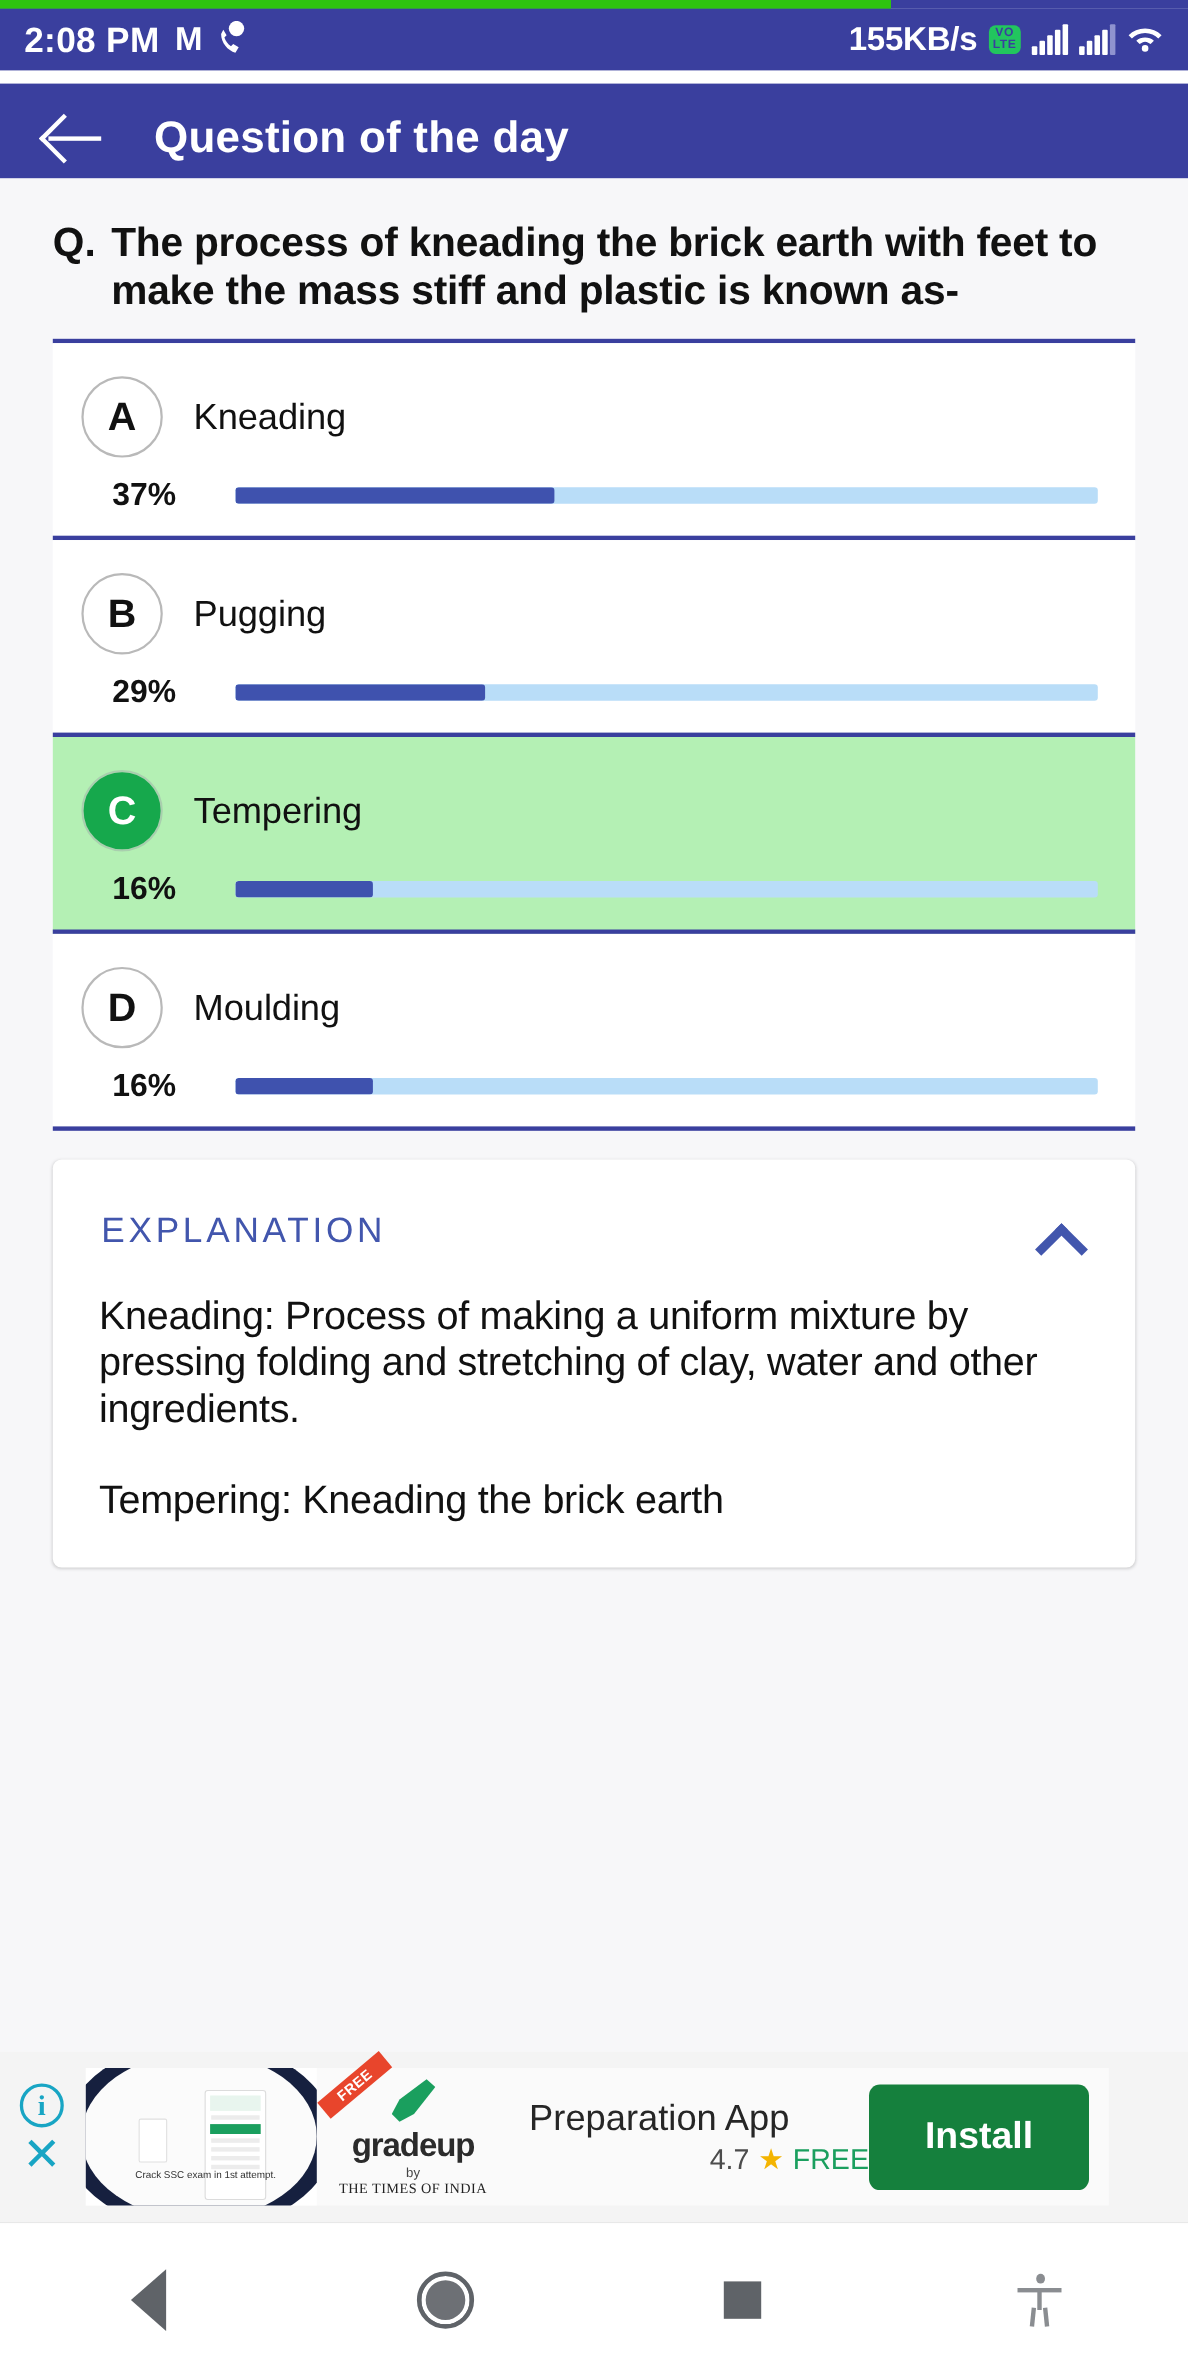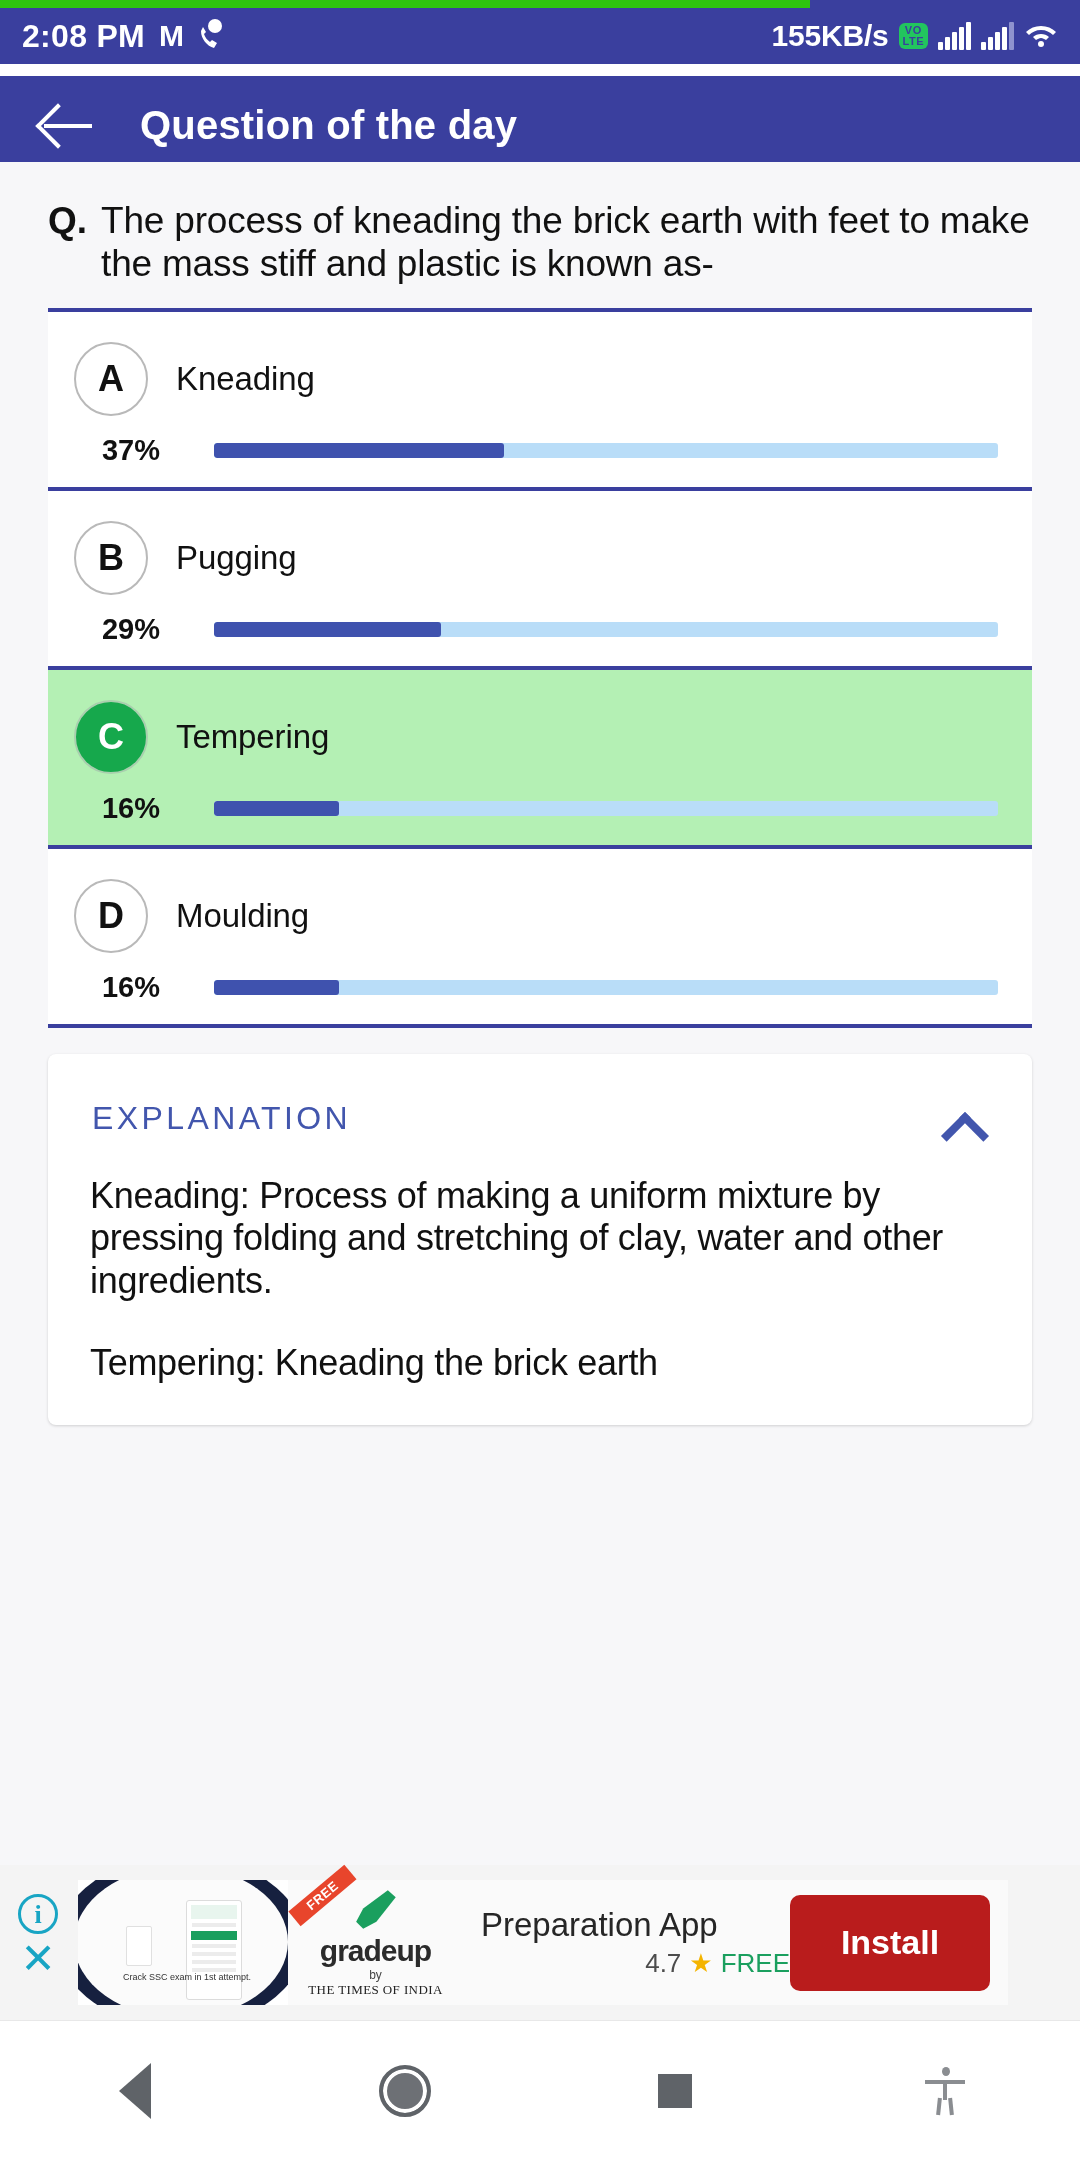--- a/index.html
+++ b/index.html
@@ -65,21 +65,21 @@
     position:absolute; top:162px; left:0; width:1080px; height:1703px;
     background:#f7f7f9; overflow:hidden;
   }
 
   
   .question {
     padding:38px 44px 0 48px;
     display:flex; align-items:flex-start;
   }
   .q-label { font-size:37px; font-weight:bold; color:#111; margin-right:14px; line-height:1.16; }
-  .q-text { font-size:37px; color:#111; line-height:1.16; letter-spacing:-.2px; }
+  .q-text { font-size:37px; color:#111; line-height:1.16; letter-spacing:-.2px;font-weight:bold; }
 
   
   .options {
     margin:22px 48px 0 48px;
     background:#ffffff;
     border-top:4px solid #3a3f9e;
   }
   .option {
     background:#fff;
     border-bottom:4px solid #3a3f9e;
@@ -196,21 +196,21 @@
   .gradeup { font-size:30px; font-weight:bold; color:#2b2b2b; letter-spacing:-1px; }
   .by { font-size:12px; color:#444; }
   .toi { font-size:13px; color:#222; font-family:"Liberation Serif", serif; letter-spacing:.4px; }
   .ad-text { flex:1; padding-left:18px; }
   .ad-title { font-size:33px; color:#262626; line-height:1.18; }
   .ad-sub { font-size:26px; color:#4c4c4c; margin-top:4px; display:flex; align-items:center; gap:8px;justify-content:flex-end; }
   .star { color:#f4b400; font-size:26px; }
   .free-txt { color:#1a9f5e; }
   .install-btn {
     width:200px; height:96px; margin-right:18px; flex:none;
-    background:#b91c1c; color:#fff; border-radius:10px;
+    background:#15803d; color:#fff; border-radius:10px;
     font-size:34px; font-weight:bold;
     display:flex; align-items:center; justify-content:center; cursor:pointer;
   }
 
   
   .navbar {
     position:absolute; top:2020px; left:0; width:1080px; height:140px;
     background:#fff; border-top:1px solid #e8e8e8;
     display:flex; align-items:center;
   }

